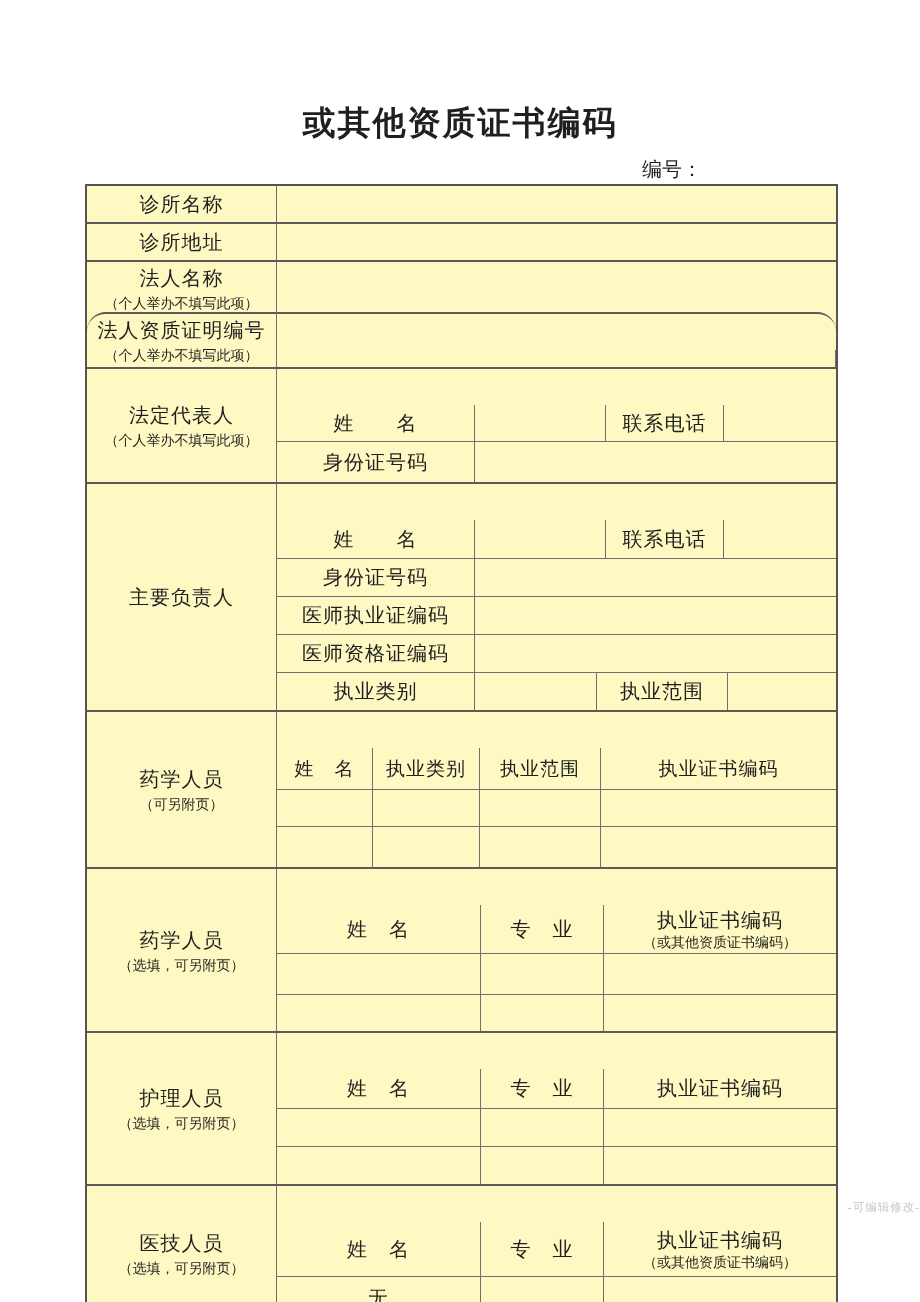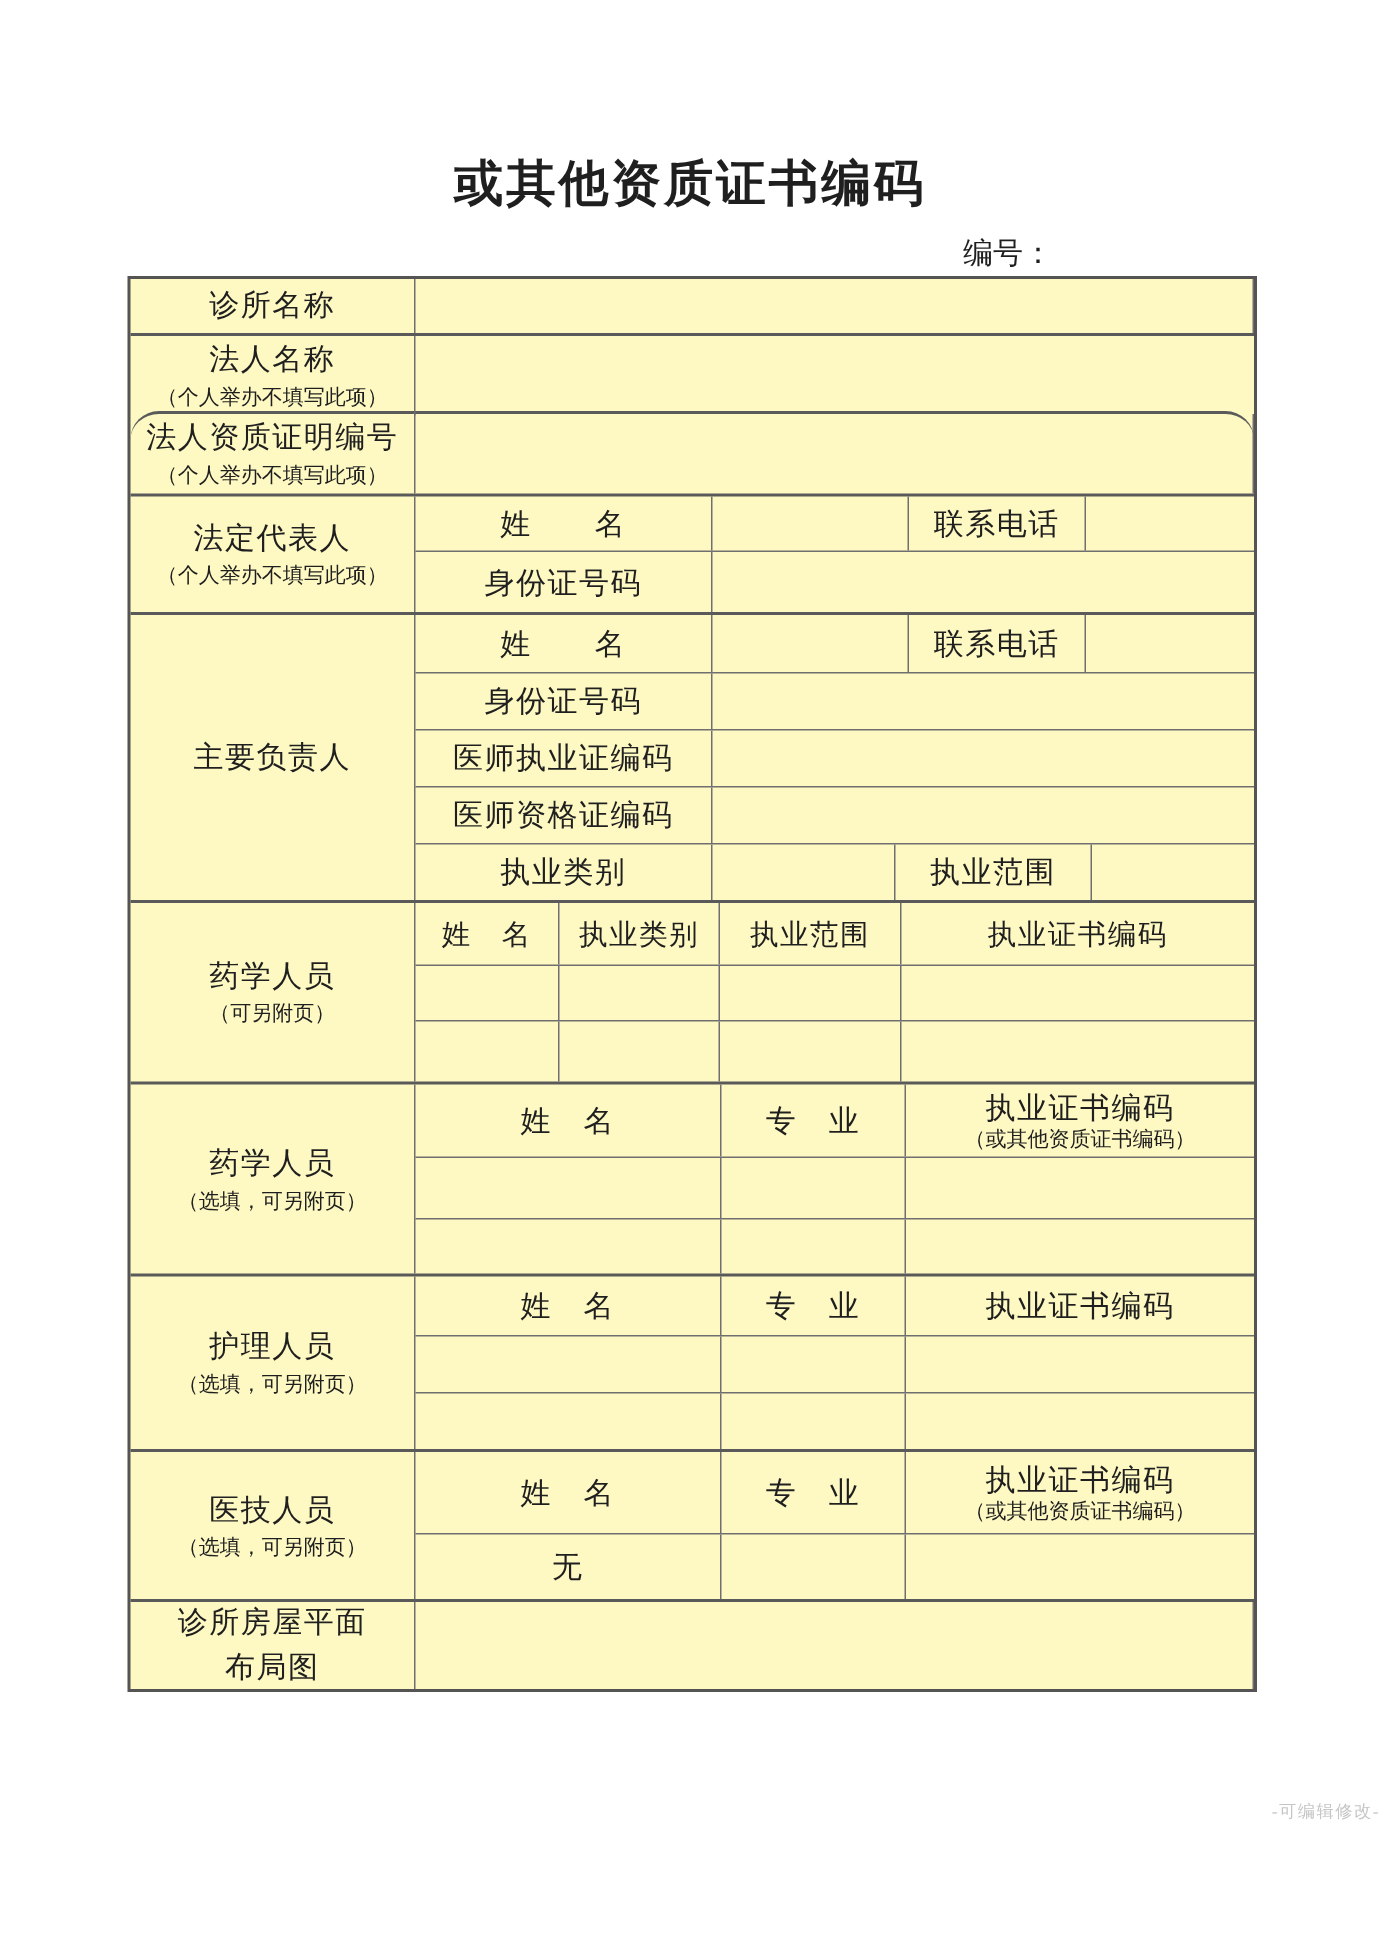--- a/index.html
+++ b/index.html
@@ -36,21 +36,21 @@
   .sec { display:flex; border-top:2px solid #5a5a5a; }
   .table > .sec:first-child { border-top:none; }
   .lab {
     width:190px; min-width:190px;
     border-right:1px solid #6f6f6f;
     display:flex; flex-direction:column;
     align-items:center; justify-content:center;
     text-align:center; gap:3px;
     padding:2px 0;
   }
-  .body { flex:1; display:flex; flex-direction:column; }
+  .body { flex:1; display:flex; flex-direction:column;margin-top:36px; }
   .sr { display:flex; }
   .sr + .sr { border-top:1px solid #6f6f6f; }
   .c {
     display:flex; flex-direction:column;
     align-items:center; justify-content:center;
     border-right:1px solid #6f6f6f;
     text-align:center;
     font-size:20px; letter-spacing:1px;
   }
   .sr .c:last-child { border-right:none; }
@@ -91,20 +91,28 @@
 
       <div class="sec simple h36">
         <div class="lab">
           <span class="l1">诊所名称</span>
         </div>
         <div class="body">
             <div class="c"></div>
           </div>
       </div>
 
+      <div class="sec simple h38">
+        <div class="lab">
+          <span class="l1">诊所地址</span>
+        </div>
+        <div class="body">
+            <div class="c"></div>
+          </div>
+      </div>
 
       <div class="sec simple h52">
         <div class="lab">
           <span class="l1">法人名称</span>
           <span class="l2">（个人举办不填写此项）</span>
         </div>
         <div class="body">
             <div class="c"></div>
           </div>
       </div>

